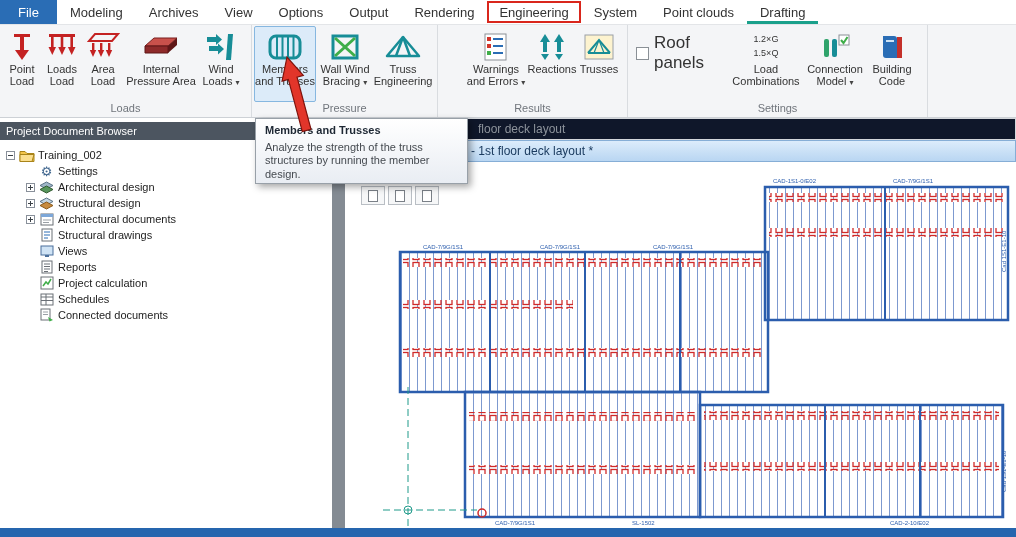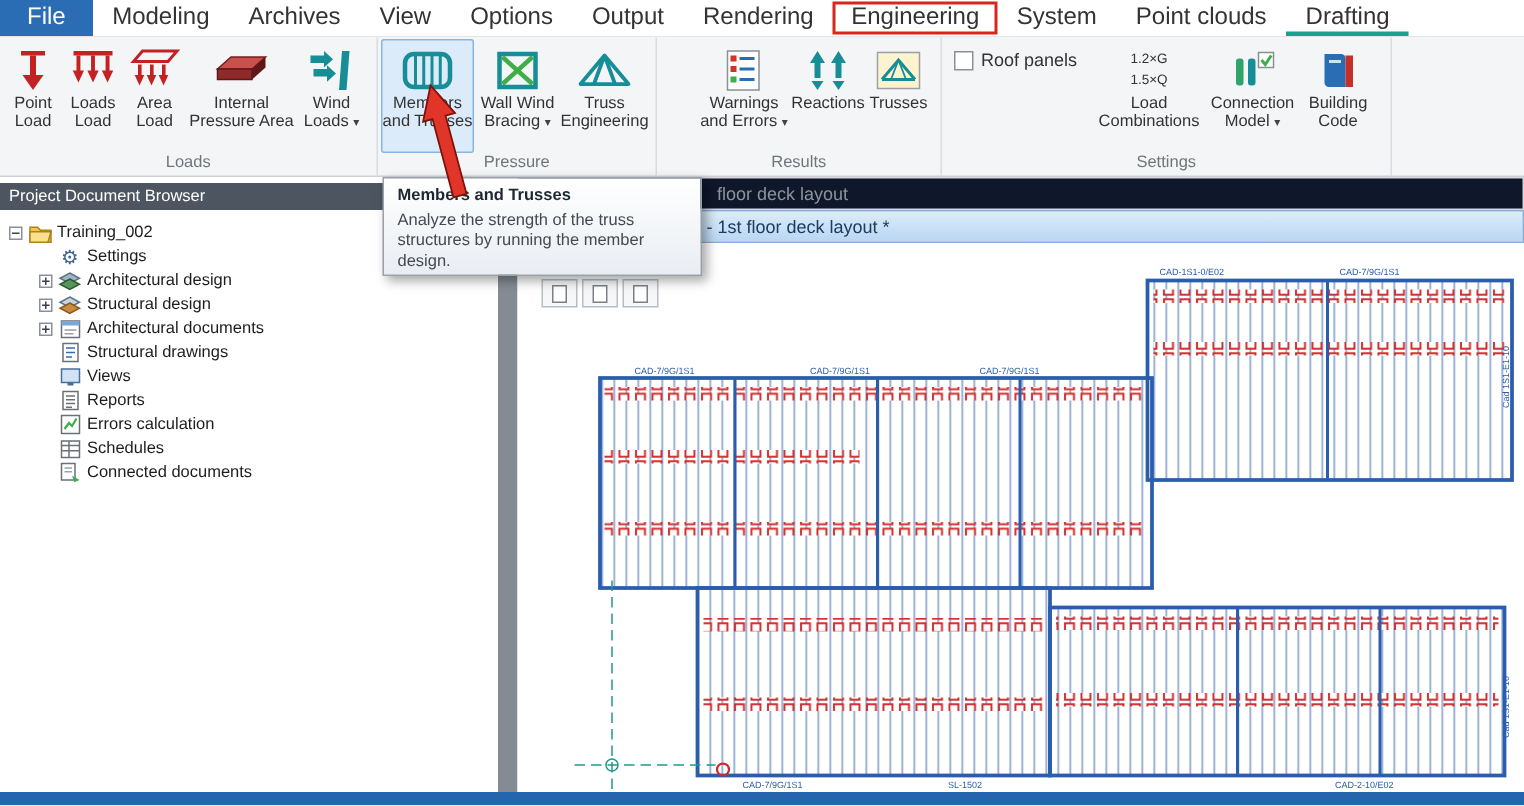--- a/index.html
+++ b/index.html
@@ -2,21 +2,21 @@
 <html><head>
 <meta charset="utf-8">
 <style>
   *{margin:0;padding:0;box-sizing:border-box}
   html,body{background:#fff}
   body{font-family:"Liberation Sans",sans-serif}
   .app{position:relative;width:1016px;height:537px;overflow:hidden;background:#fff}
 
   
   .menubar{position:absolute;left:0;top:0;width:100%;height:25px;background:#fff;display:flex;align-items:stretch;border-bottom:1px solid #e3e5e8}
-  .tab{display:flex;align-items:center;padding:0 13px;font-size:16px;color:#333;white-space:nowrap}
+  .tab{display:flex;align-items:center;padding:0 13px;font-size:13px;color:#333;white-space:nowrap}
   .tab-file{background:#2a6db5;color:#fff;padding:0 18px}
   .tab-highlight{border:2px solid #d9261c;padding:0 10px;margin:1px 0}
   .tab-teal{box-shadow:inset 0 -3px 0 #1aa08b}
 
   
   .ribbon{position:absolute;left:0;top:25px;width:100%;height:93px;background:#f4f5f7;border-bottom:1px solid #cdd1d6;display:flex}
   .group{flex:0 0 auto;display:flex;flex-direction:column;border-right:1px solid #d9dce0;height:100%}
   .g-loads{width:252px}.g-analysis{width:186px}.g-results{width:190px}.g-settings{width:300px}.g-details{width:88px;border-right:none}
   .group-buttons{flex:1;display:flex;align-items:flex-start;padding:1px 2px 0}
   .g-results .group-buttons{padding-left:26px}
@@ -24,21 +24,21 @@
   .g-details .group-buttons{justify-content:center}
   .group-label{height:15px;font-size:11px;color:#70757c;text-align:center;line-height:13px}
   .rbtn{display:flex;flex-direction:column;align-items:center;padding-top:3px;height:76px;border:1px solid transparent;border-radius:2px}
   .rbtn.active{background:#dcebf9;border-color:#86b7e0}
   .ricon{height:33px;display:flex;align-items:center;justify-content:center}
   .rlabel{font-size:11px;line-height:1.12;color:#333;text-align:center}
   .caret{font-size:8px;color:#444}
   .w40{width:40px}.w42{width:42px}.w46{width:46px}.w48{width:48px}.w52{width:52px}
   .w58{width:58px}.w62{width:62px}.w64{width:64px}.w74{width:74px}.w76{width:76px}.w82{width:82px}
   .settings-col{width:92px;display:flex;flex-direction:column;padding-top:7px}
-  .checkbox-row{display:flex;align-items:center;gap:5px;font-size:12px;color:#333}
+  .checkbox-row{display:flex;align-items:center;gap:5px;font-size:17px;color:#333}
   .checkbox{width:13px;height:13px;background:#fff;border:1px solid #8a9096;flex:0 0 auto}
   .combo-ic{font-size:9px;color:#333;line-height:1.5;text-align:left}
 
   
   .tooltip{position:absolute;left:255px;top:118px;width:213px;height:66px;background:linear-gradient(#ffffff,#e9edf3);border:1px solid #98a0a8;box-shadow:3px 3px 7px rgba(0,0,0,.35);z-index:50;padding:5px 9px}
   .tooltip-title{font-size:11px;font-weight:bold;color:#1d2733;margin-bottom:5px}
   .tooltip-body{font-size:11px;color:#454a50;line-height:1.22}
   .callout{position:absolute;left:272px;top:55px;width:50px;height:90px;z-index:60;overflow:visible}
 
   
@@ -379,21 +379,21 @@
         <span>Reports</span>
       </div>
       <div class="trow">
         <span class="exp-spacer"></span>
         <span class="ticon">
           <svg width="14" height="14" viewBox="0 0 14 14">
               <rect x="1" y="1" width="12" height="12" fill="#fff" stroke="#6b7077"></rect>
               <polyline points="3,10 6,6 8,8 11,3" stroke="#3fae49" fill="none" stroke-width="1.5"></polyline>
             </svg>
         </span>
-        <span>Errors calculation</span>
+        <span>Project calculation</span>
       </div>
       <div class="trow">
         <span class="exp-spacer"></span>
         <span class="ticon">
           <svg width="14" height="13" viewBox="0 0 14 13">
               <rect x="1" y="1" width="12" height="11" fill="#fff" stroke="#6b7077"></rect>
               <line x1="1" y1="4" x2="13" y2="4" stroke="#6b7077"></line>
               <line x1="1" y1="7.5" x2="13" y2="7.5" stroke="#6b7077"></line>
               <line x1="6" y1="1" x2="6" y2="12" stroke="#6b7077"></line>
             </svg>

